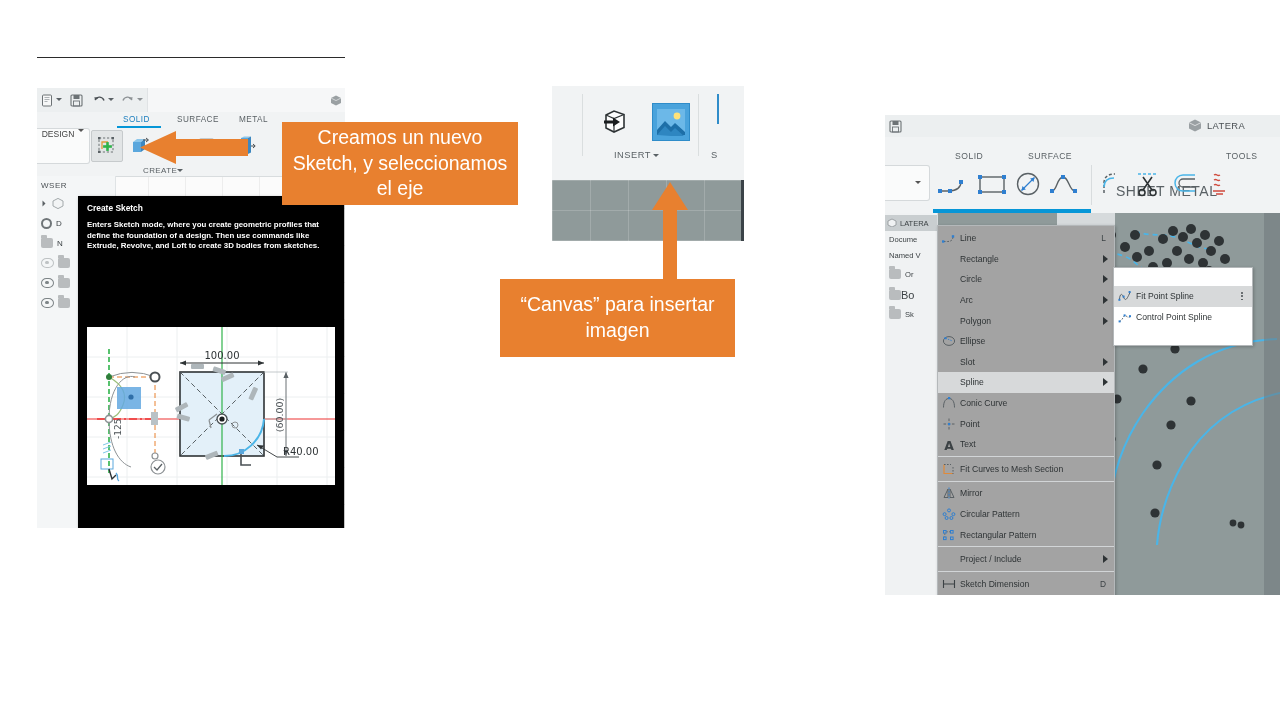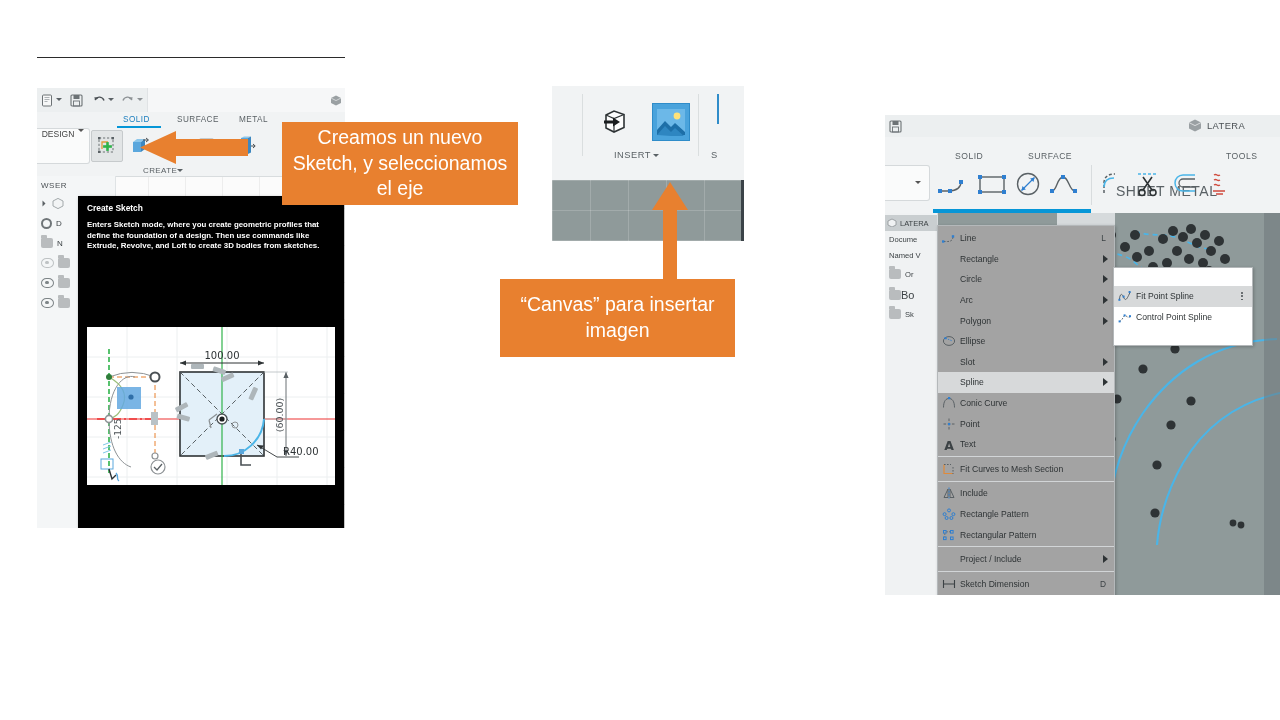--- a/index.html
+++ b/index.html
@@ -702,34 +702,34 @@
 
       <div class="msep"></div>
       <div class="mi">
         <span class="ic">
           <svg width="14" height="12" viewBox="0 0 14 12">
               <path d="M6 10.5L2 10.5 6 2z" fill="none" stroke="#5a6165" stroke-width="1"></path>
               <path d="M8 10.5L12 10.5 8 2z" fill="none" stroke="#5a6165" stroke-width="1"></path>
               <path d="M7 .5v11" stroke="#2f7fd0" stroke-width="1" stroke-dasharray="1.8 1.4"></path>
             </svg>
         </span>
-        <span class="lbl">Include</span>
+        <span class="lbl">Mirror</span>
       </div>
 
       <div class="mi">
         <span class="ic">
           <svg width="14" height="12" viewBox="0 0 14 12">
               <circle cx="7" cy="2.4" r="1.5" fill="none" stroke="#2f7fd0" stroke-width="1"></circle>
               <circle cx="2.6" cy="6.2" r="1.5" fill="none" stroke="#2f7fd0" stroke-width="1"></circle>
               <circle cx="11.4" cy="6.2" r="1.5" fill="none" stroke="#2f7fd0" stroke-width="1"></circle>
               <circle cx="4.6" cy="10" r="1.5" fill="none" stroke="#2f7fd0" stroke-width="1"></circle>
               <circle cx="9.4" cy="10" r="1.5" fill="none" stroke="#2f7fd0" stroke-width="1"></circle>
             </svg>
         </span>
-        <span class="lbl">Rectangle Pattern</span>
+        <span class="lbl">Circular Pattern</span>
       </div>
 
       <div class="mi">
         <span class="ic">
           <svg width="14" height="12" viewBox="0 0 14 12">
               <g fill="none" stroke="#2f7fd0" stroke-width="1">
                 <rect x="1.5" y="1.5" width="2.6" height="2.6"></rect>
                 <rect x="8.5" y="1.5" width="2.6" height="2.6"></rect>
                 <rect x="1.5" y="8" width="2.6" height="2.6"></rect>
                 <rect x="8.5" y="8" width="2.6" height="2.6"></rect>

